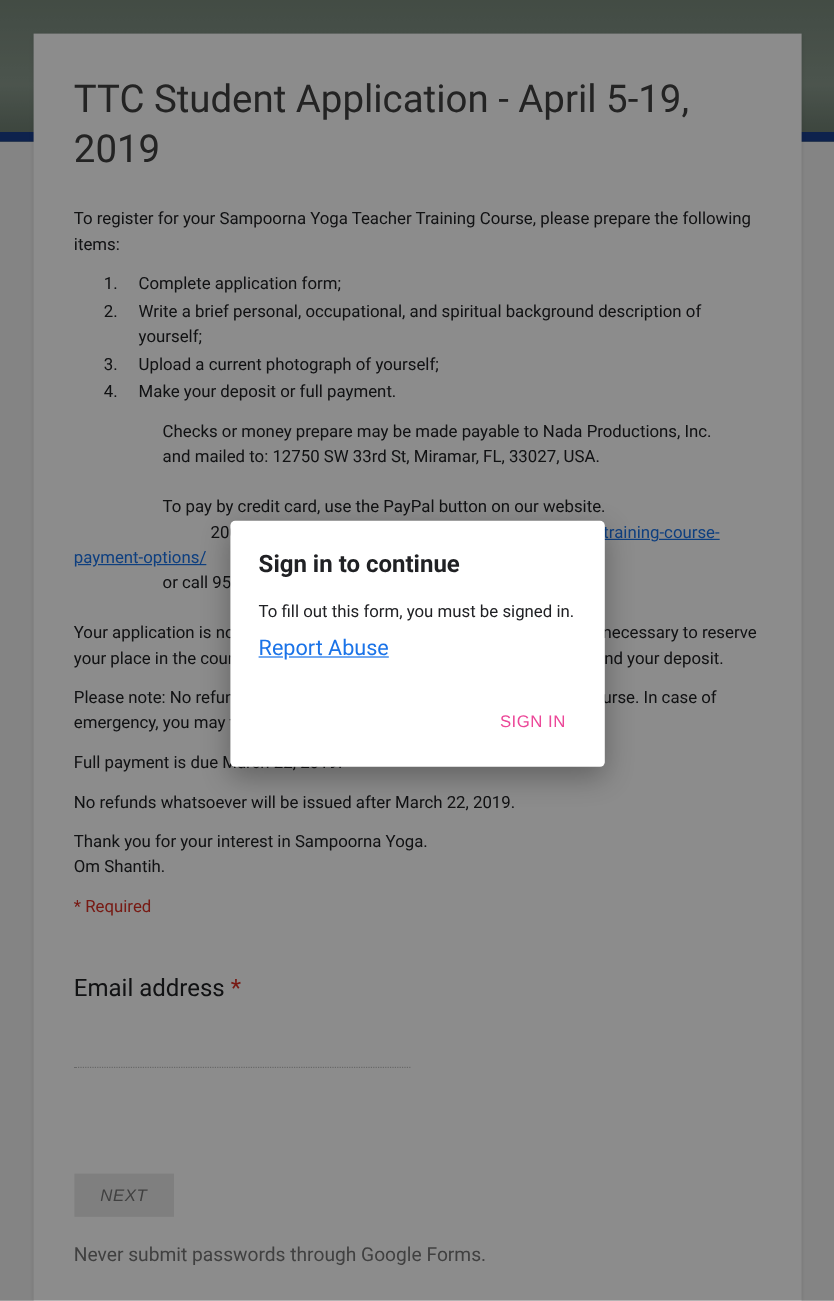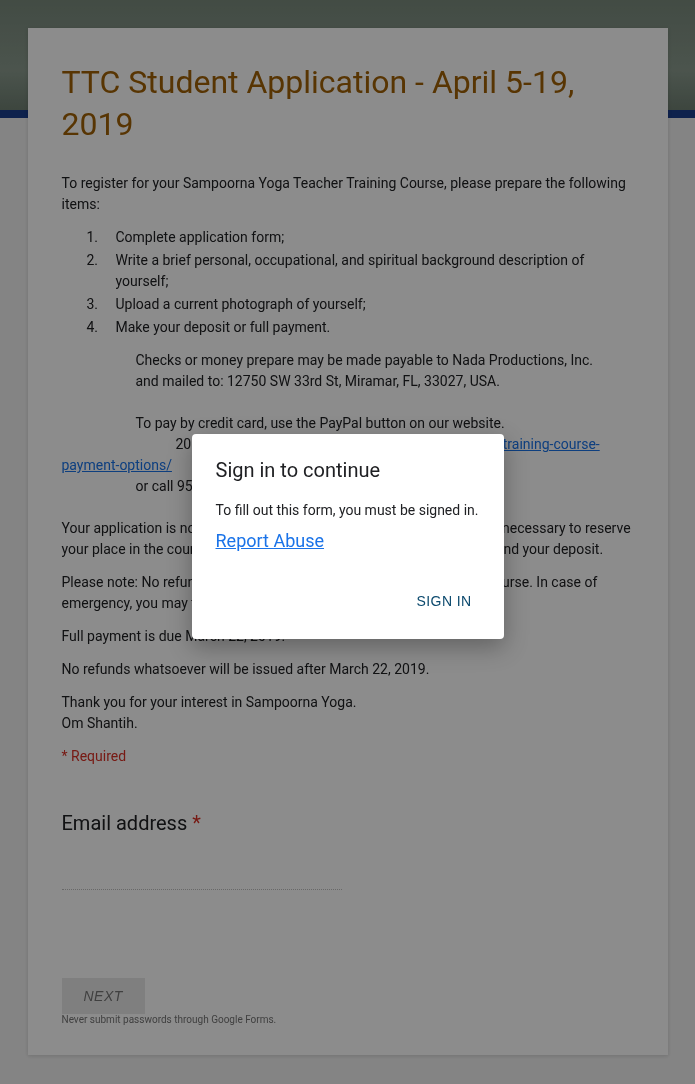--- a/index.html
+++ b/index.html
@@ -29,21 +29,21 @@
     margin: 0 auto;
     width: 640px;
     position: relative;
     top: -90px;
     padding: 34px 34px 30px 34px;
     box-shadow: 0 1px 4px rgba(0,0,0,0.15);
   }
   .form-title {
     font-size: 32px;
     font-weight: 400;
-    color: #a16207;
+    color: #404040;
     line-height: 1.3;
     margin-bottom: 28px;
   }
   .desc {
     font-size: 14px;
     color: #202124;
     line-height: 1.5;
   }
   .desc p { margin-bottom: 12px; }
   .desc ol { margin-left: 40px; margin-bottom: 12px; }
@@ -78,63 +78,64 @@
     color: #757575;
     border: none;
     padding: 10px 22px;
     font-size: 14px;
     font-weight: 500;
     letter-spacing: 0.5px;
     cursor: pointer;
     font-style: italic;
   }
   .pw-note {
-    font-size: 10px;
+    font-size: 16px;
     color: #757575;
+    margin-top: 22px;
   }
   .overlay {
     position: absolute;
     inset: 0;
     background: rgba(0,0,0,0.45);
   }
   .modal {
     position: absolute;
     top: 434px;
     left: 50%;
     transform: translateX(-50%);
     width: 312px;
     background: #fff;
     border-radius: 4px;
     padding: 24px;
     box-shadow: 0 8px 24px rgba(0,0,0,0.3);
   }
   .modal-title {
     font-size: 20px;
-    font-weight: 400;
+    font-weight: 700;
     color: #202124;
     margin-bottom: 20px;
   }
   .modal-text {
     font-size: 14px;
     color: #202124;
     margin-bottom: 12px;
   }
   .modal-link {
     color: #1a73e8;
     text-decoration: underline;
     font-size: 18px;
   }
   .modal-actions {
     text-align: right;
     margin-top: 36px;
   }
   .signin-btn {
     background: none;
     border: none;
-    color: #0c4a6e;
+    color: #ec4899;
     font-size: 14px;
     font-weight: 500;
     letter-spacing: 0.4px;
     cursor: pointer;
     padding: 6px 8px;
   }
 </style>
 </head>
 <body>
 

